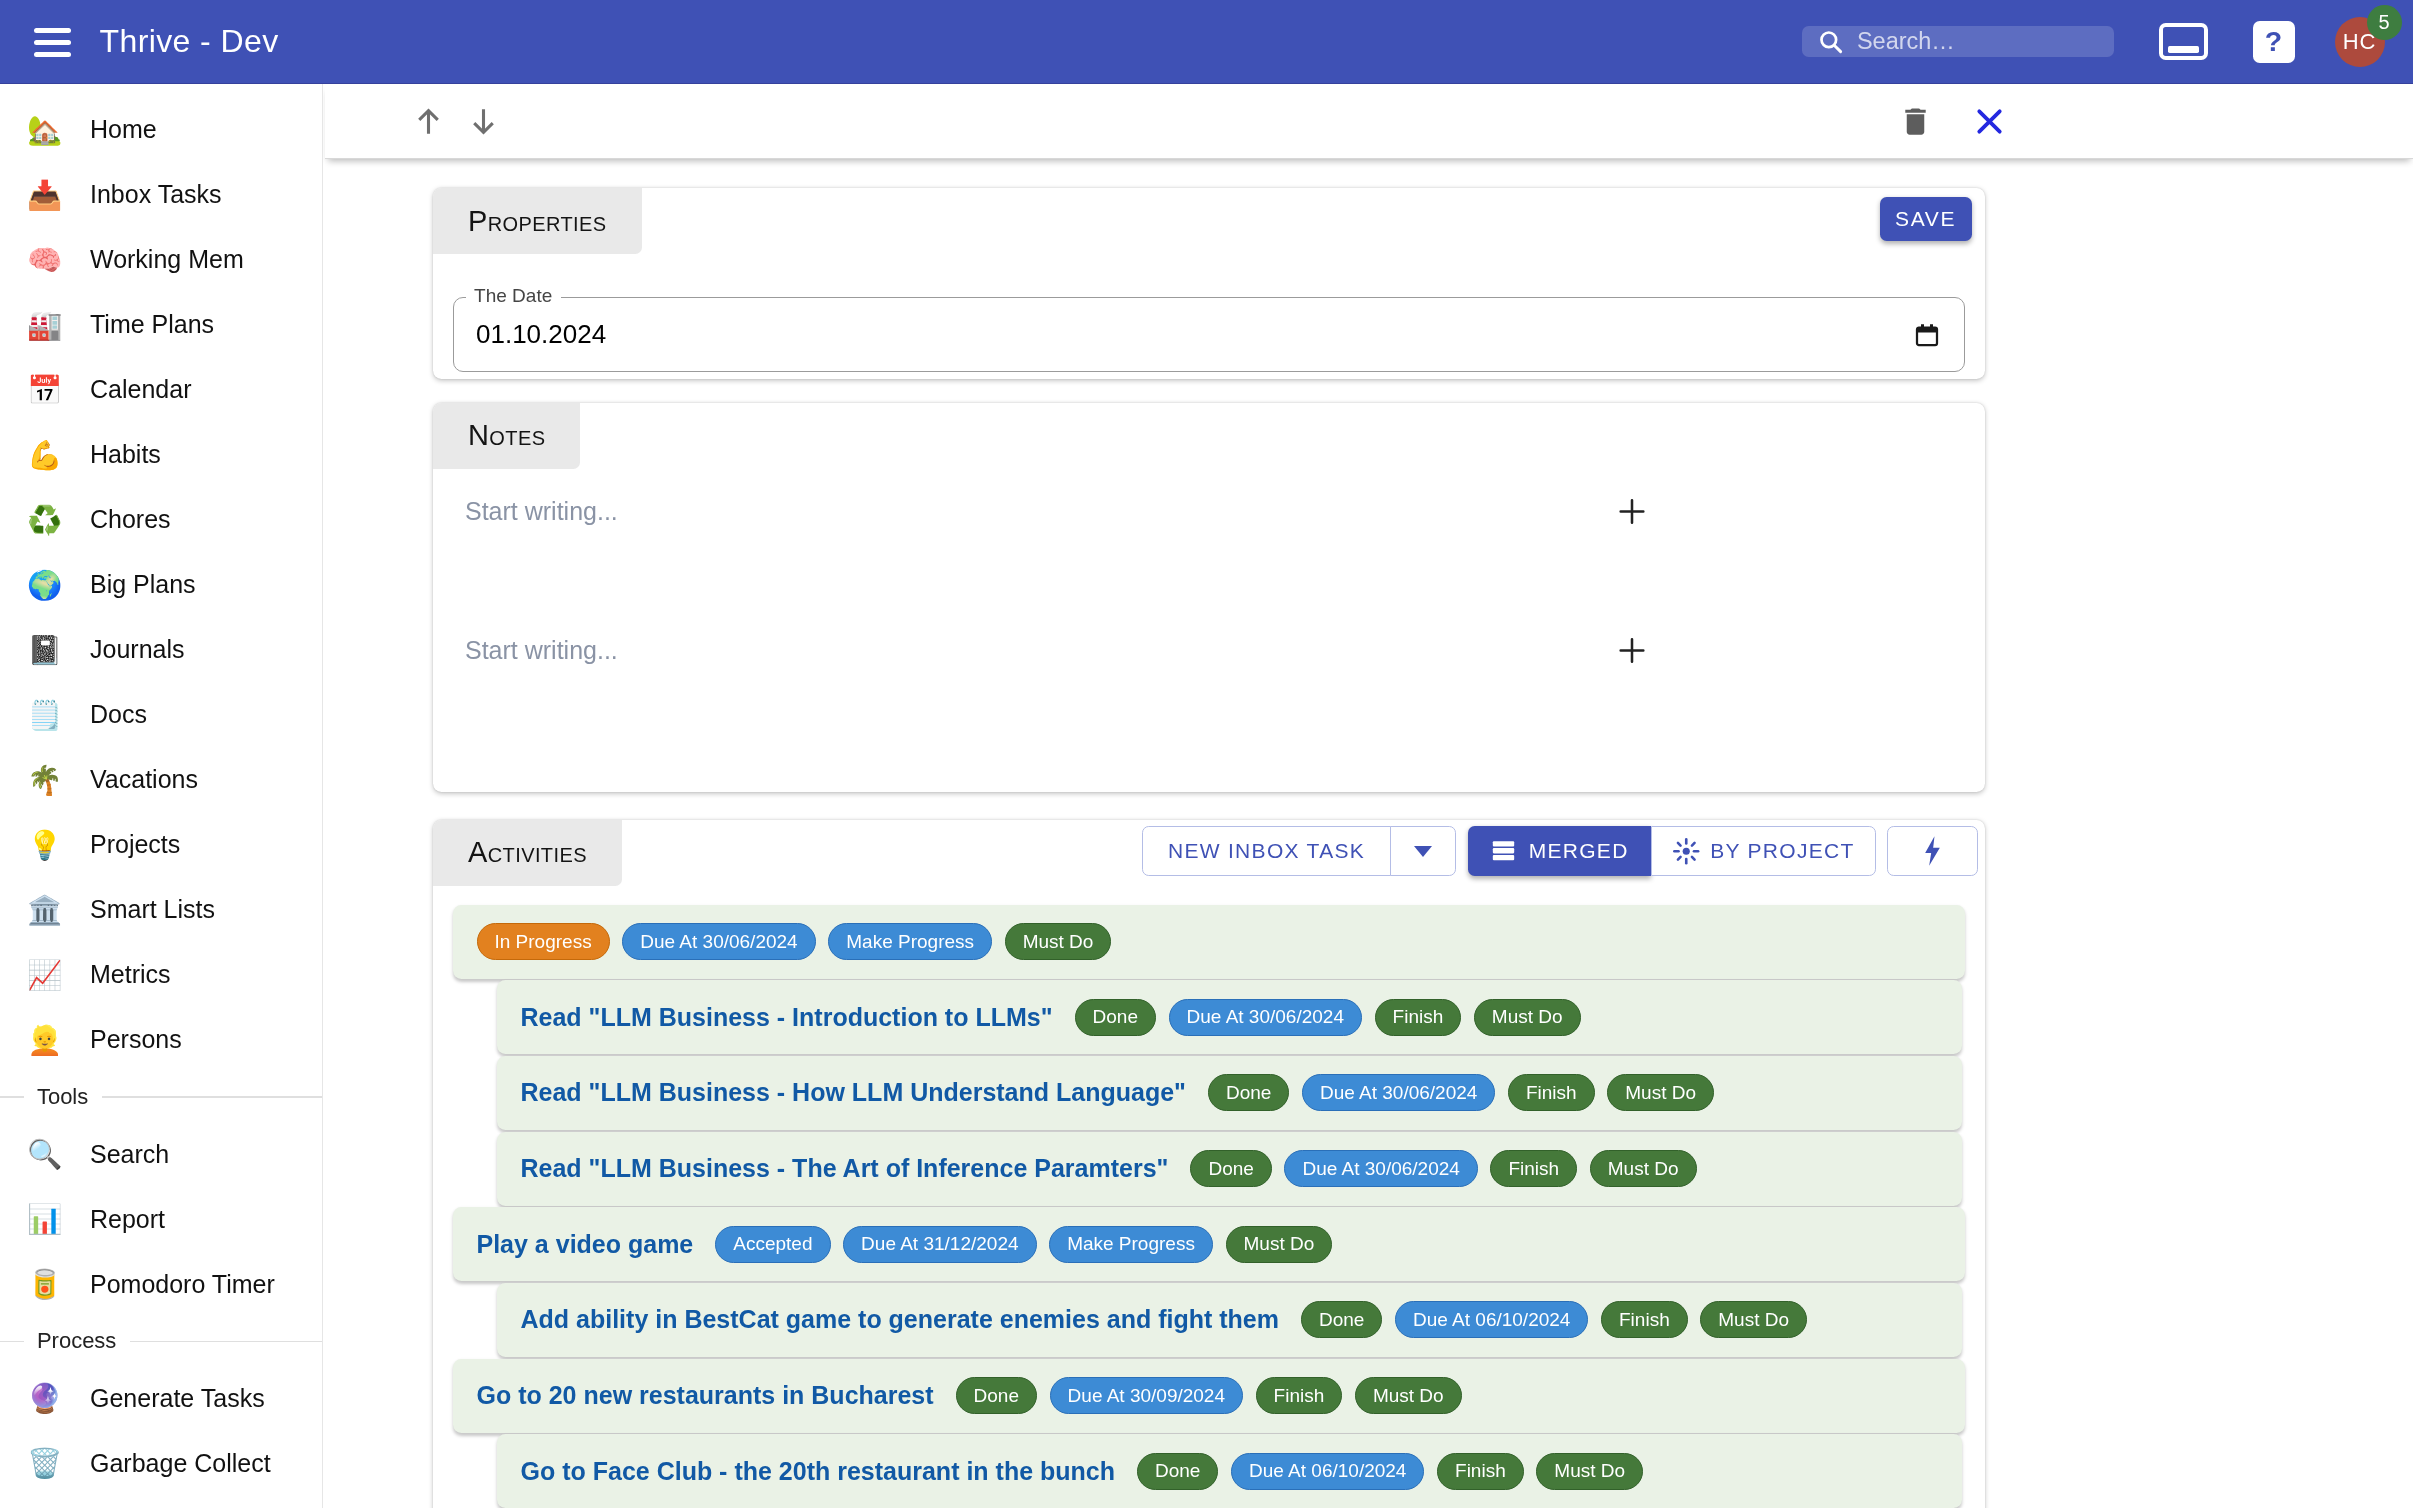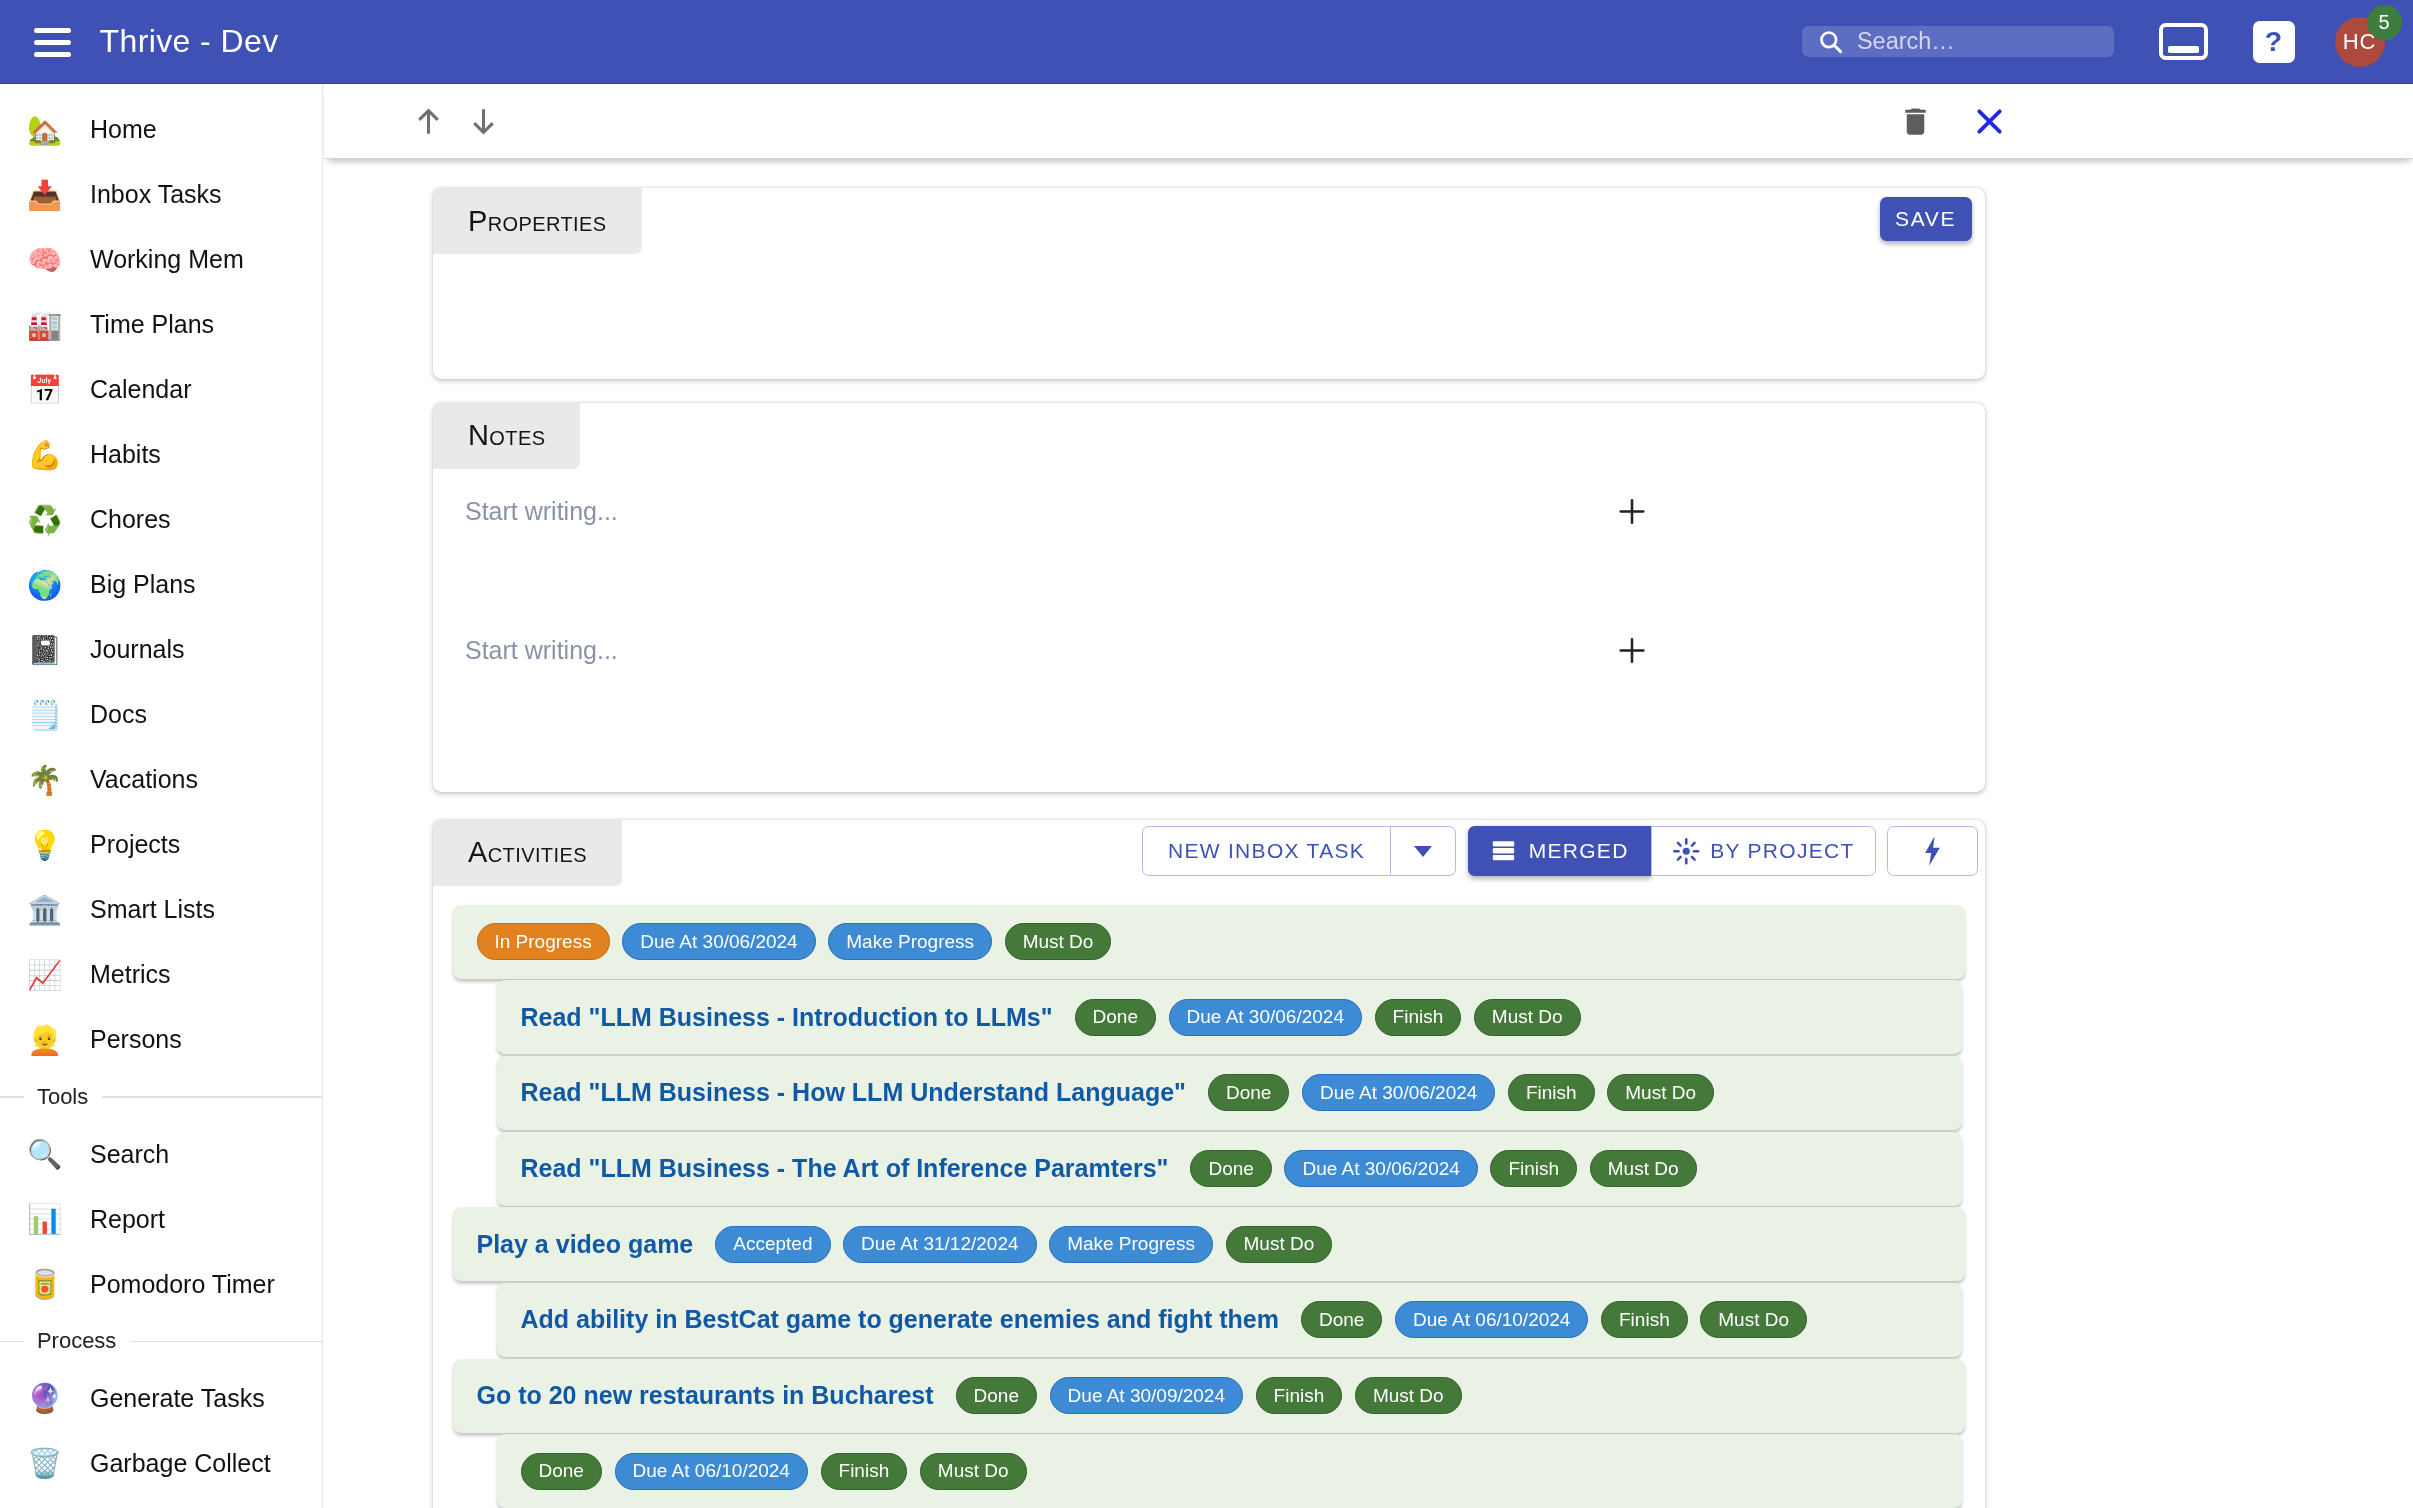--- a/index.html
+++ b/index.html
@@ -259,20 +259,32 @@
   </div>
 
   <div class="content">
 
     <section class="card card-properties">
       <div class="card-tab">
         <span class="card-heading">Properties</span>
       </div>
       <button class="save-btn">SAVE</button>
       <div class="fields-row">
+        <div class="field">
+          <span class="field-label">The Date</span>
+          <div class="field-value">
+            <input readonly="" value="01.10.2024" style="">
+          </div>
+          <svg class="field-icon" width="30" height="30" viewBox="0 0 24 24">
+            <rect x="4" y="6" width="16" height="14" rx="1.5" fill="none" stroke="#1a1a1a" stroke-width="1.8"></rect>
+            <rect x="4" y="6" width="16" height="4" fill="#1a1a1a"></rect>
+            <rect x="7.2" y="3.4" width="2.4" height="3.4" fill="#1a1a1a"></rect>
+            <rect x="14.4" y="3.4" width="2.4" height="3.4" fill="#1a1a1a"></rect>
+          </svg>
+        </div>
       </div>
     </section>
 
     <section class="card card-notes">
       <div class="card-tab">
         <span class="card-heading">Notes</span>
       </div>
       <div id="note-rows">
           <div class="note-row n0">
             <span class="note-ph">Start writing...</span>
@@ -379,20 +391,21 @@
             <span class="badge" style="background: rgb(69, 121, 58); border-color: rgb(50, 97, 42);">Must Do</span>
           </div>
           <div class="act-row ind0">
             <span class="act-title">Go to 20 new restaurants in Bucharest</span>
             <span class="badge" style="background: rgb(69, 121, 58); border-color: rgb(50, 97, 42);">Done</span>
             <span class="badge" style="background: rgb(61, 139, 213); border-color: rgb(42, 111, 184);">Due At 30/09/2024</span>
             <span class="badge" style="background: rgb(69, 121, 58); border-color: rgb(50, 97, 42);">Finish</span>
             <span class="badge" style="background: rgb(69, 121, 58); border-color: rgb(50, 97, 42);">Must Do</span>
           </div>
           <div class="act-row ind1">
+            <span class="act-title">Go to Face Club - the 20th restaurant in the bunch</span>
             <span class="badge" style="background: rgb(69, 121, 58); border-color: rgb(50, 97, 42);">Done</span>
             <span class="badge" style="background: rgb(61, 139, 213); border-color: rgb(42, 111, 184);">Due At 06/10/2024</span>
             <span class="badge" style="background: rgb(69, 121, 58); border-color: rgb(50, 97, 42);">Finish</span>
             <span class="badge" style="background: rgb(69, 121, 58); border-color: rgb(50, 97, 42);">Must Do</span>
           </div>
           <div class="act-row ind0"></div>
         </div>
     </section>
 
   </div>

